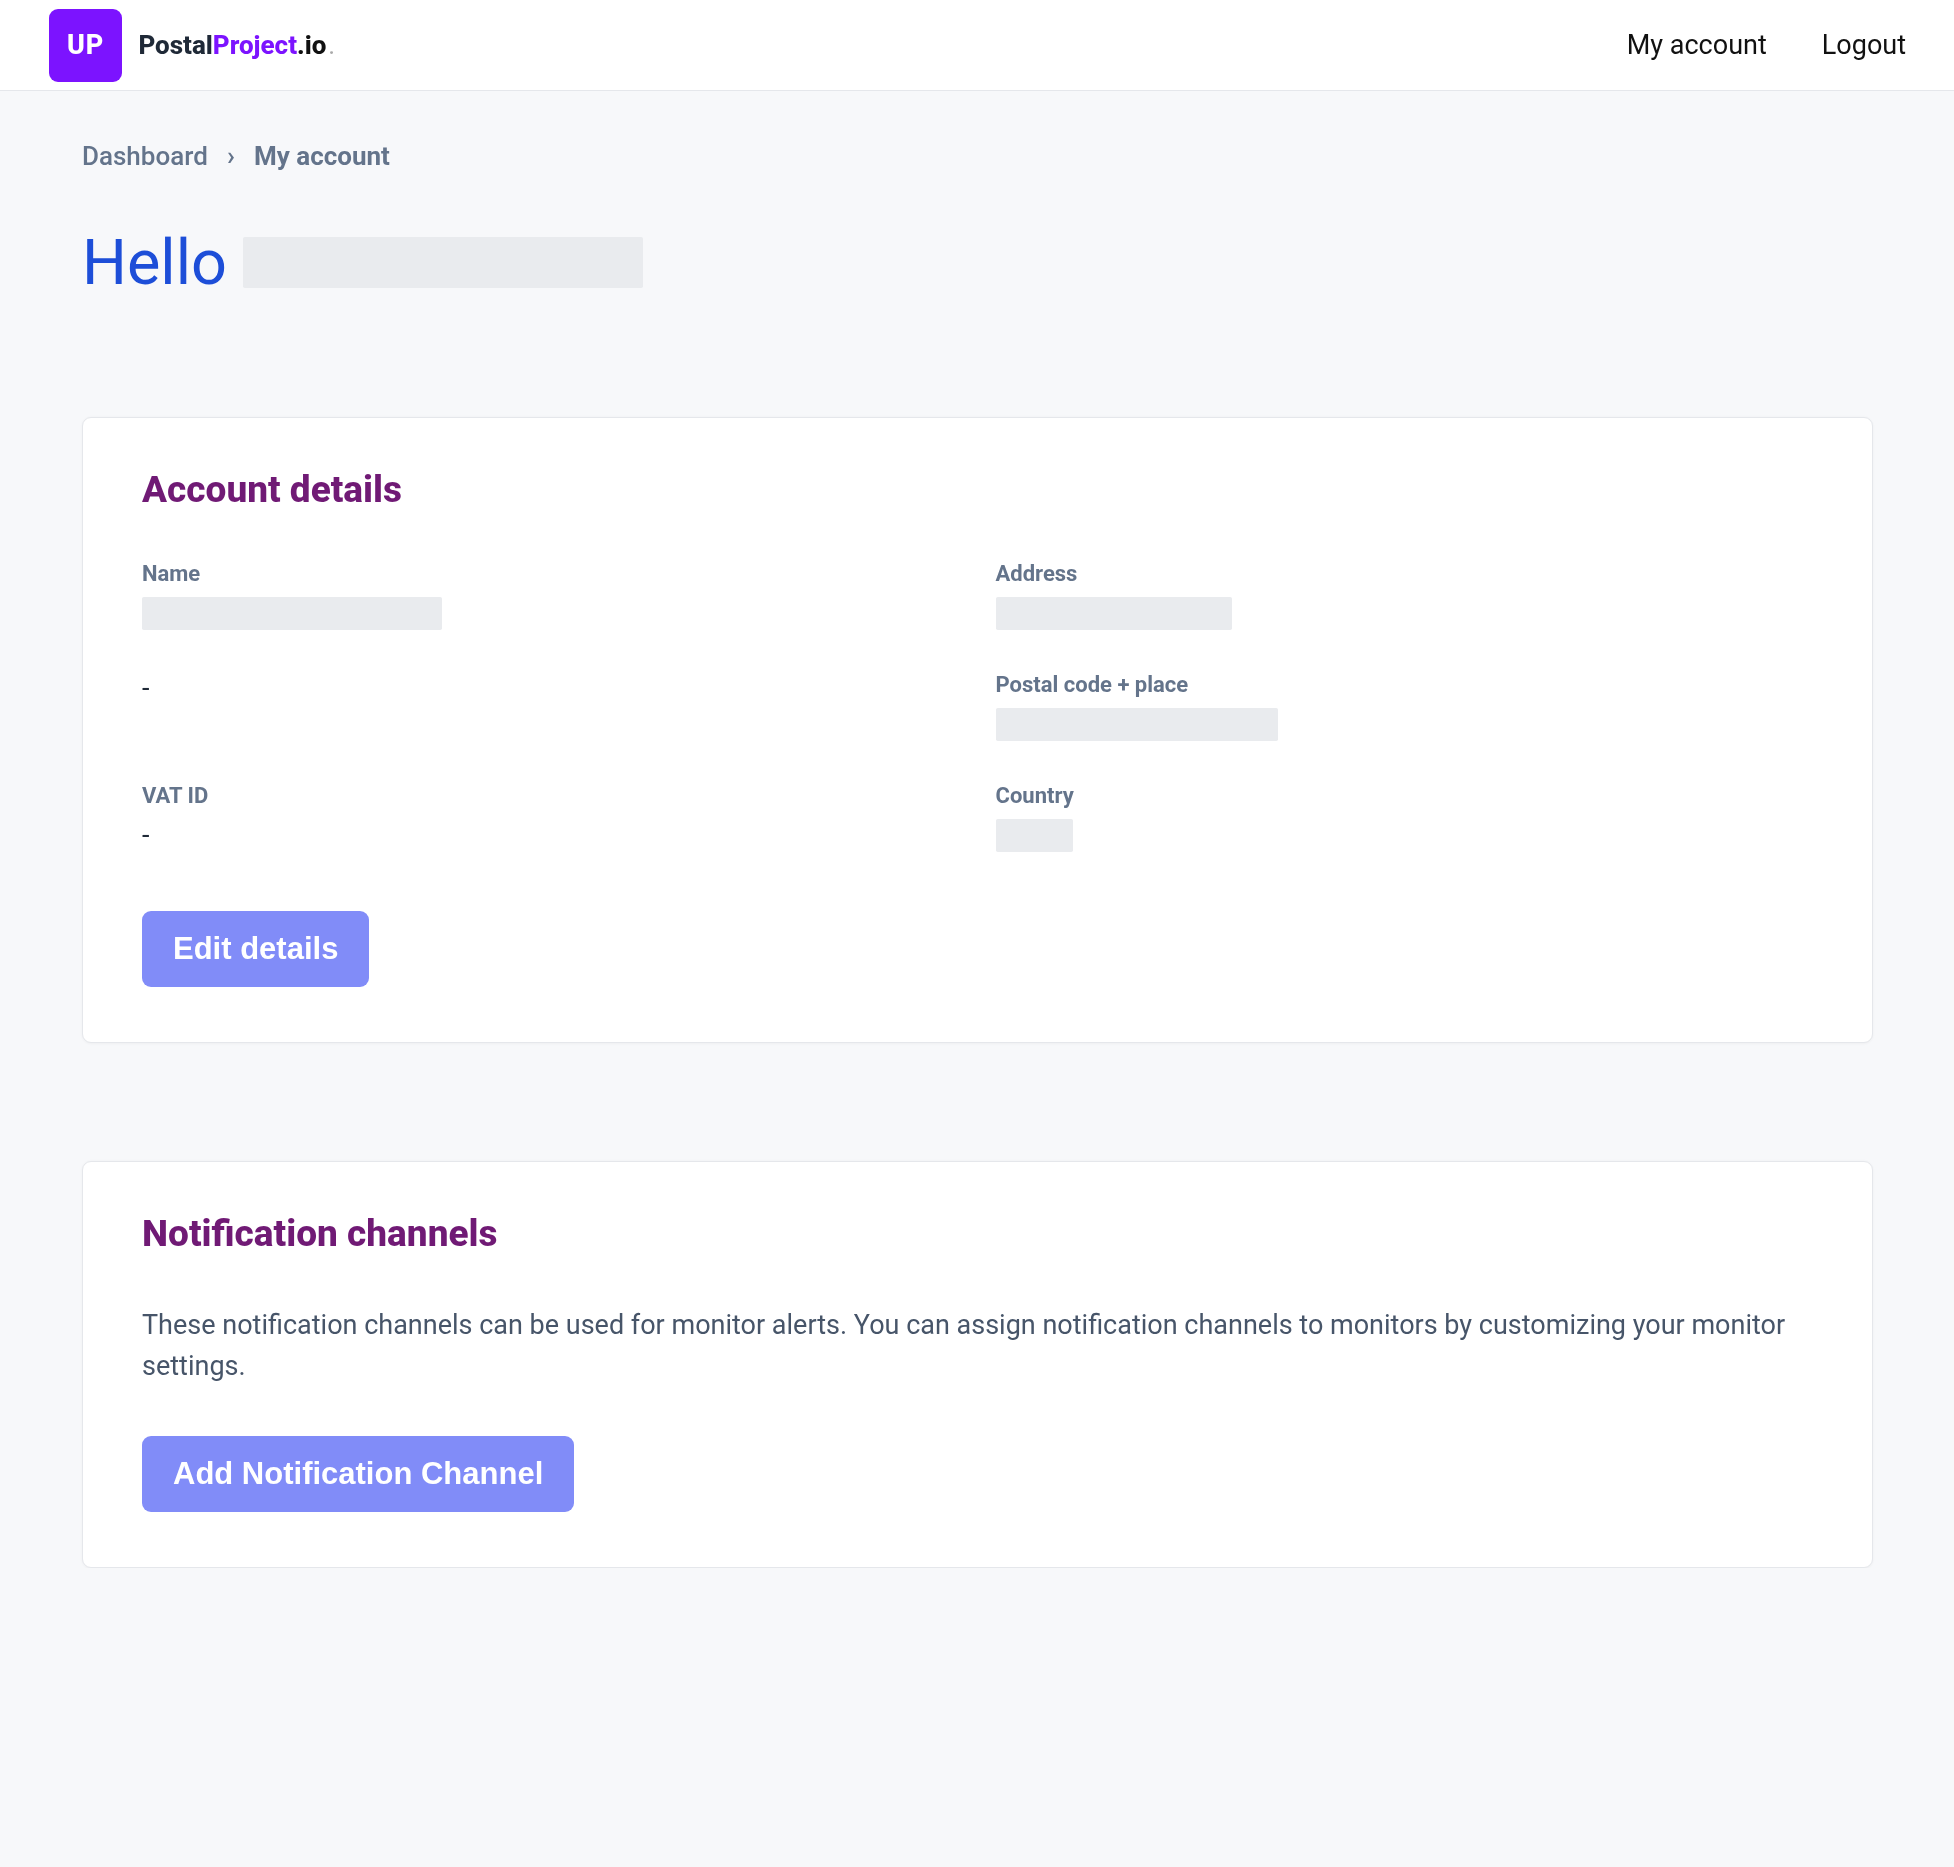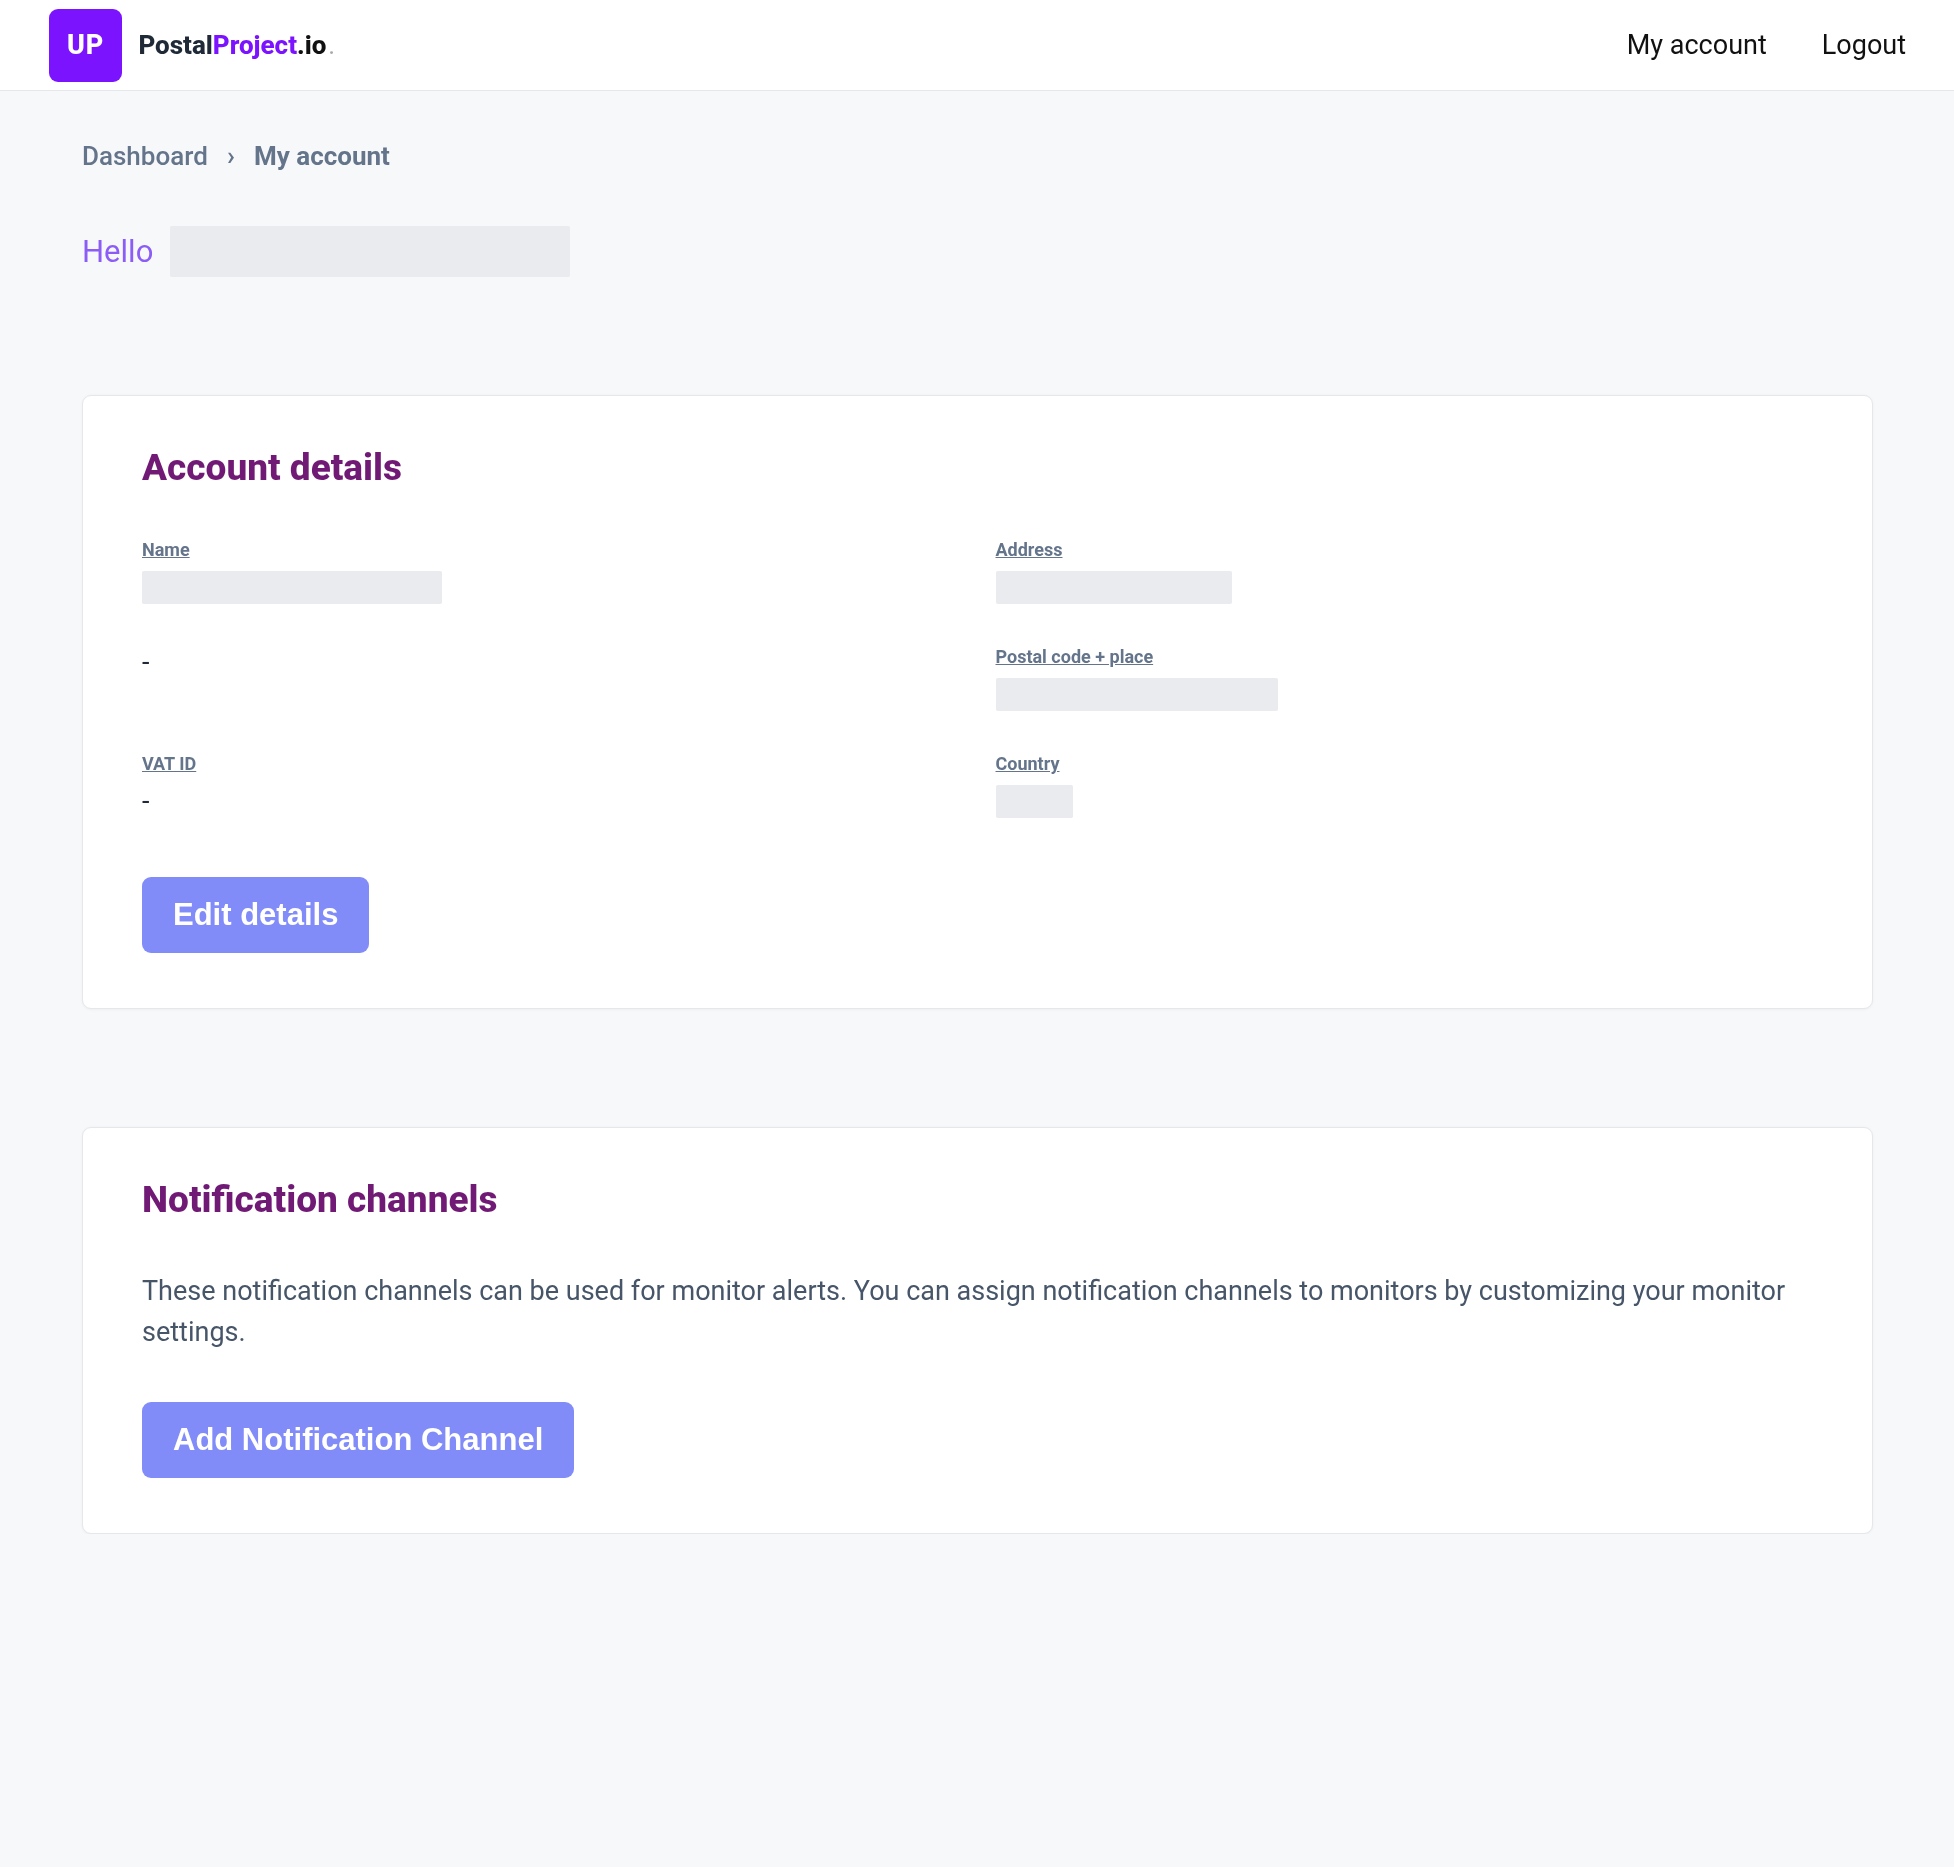--- a/index.html
+++ b/index.html
@@ -17,30 +17,30 @@
     .topnav a { font-size: 27px; color: #111; text-decoration: none; cursor: pointer; }
     
     
     .crumbs { padding: 50px 82px 0; font-size: 26px; color: #64748b; font-weight: 600; }
     .crumbs a { color: #64748b; text-decoration: none; cursor: pointer; font-weight: 500; }
     .crumbs .sep { margin: 0 12.7px; }
     .crumbs .current { color: #64748b; font-weight: 700; }
     
     
     .hello-row { padding: 55px 82px 0; display: flex; align-items: center; gap: 16.4px; }
-    .hello-row h1 { font-size: 31px; font-weight: 400; color: #8b5cf6; }
+    .hello-row h1 { font-size: 63px; font-weight: 400; color: #1d4ed8; }
     .redact { background: #e9ebee; border-radius: 1.8px; display: inline-block; }
     .hello-redact { width: 400px; height: 51px; }
     
     
     .card { background: #fff; margin: 118px 82px 0; border-radius: 9px; border: 0.9px solid #e5e7eb; box-shadow: 0 0.9px 2.7px rgba(0,0,0,0.04); padding: 50px 59px 55px; }
     .card h2 { font-size: 37px; font-weight: 800; color: #701a75; margin-bottom: 50px; }
     
     .details-grid { display: grid; grid-template-columns: 1fr 1fr; column-gap: 36px; row-gap: 38px; margin-bottom: 55px; }
-    .field-label { font-size: 18px; font-weight: 700; color: #64748b; margin-bottom: 11px; text-decoration: underline; }
+    .field-label { font-size: 22px; font-weight: 700; color: #64748b; margin-bottom: 11px; }
     .field-value { font-size: 27px; color: #1f2937; }
     .field-redact-sm { width: 300px; height: 33px; }
     .field-redact-md { width: 236px; height: 33px; }
     .field-redact-md2 { width: 282px; height: 33px; }
     .field-redact-country { width: 77px; height: 33px; }
     
     .btn { display: inline-block; background: #818cf8; color: #fff; font-size: 31px; font-weight: 700; padding: 20px 31px; border: none; border-radius: 9px; cursor: pointer; }
     
     
     .notif-desc { font-size: 27px; color: #475569; line-height: 1.5; margin-bottom: 50px; }

